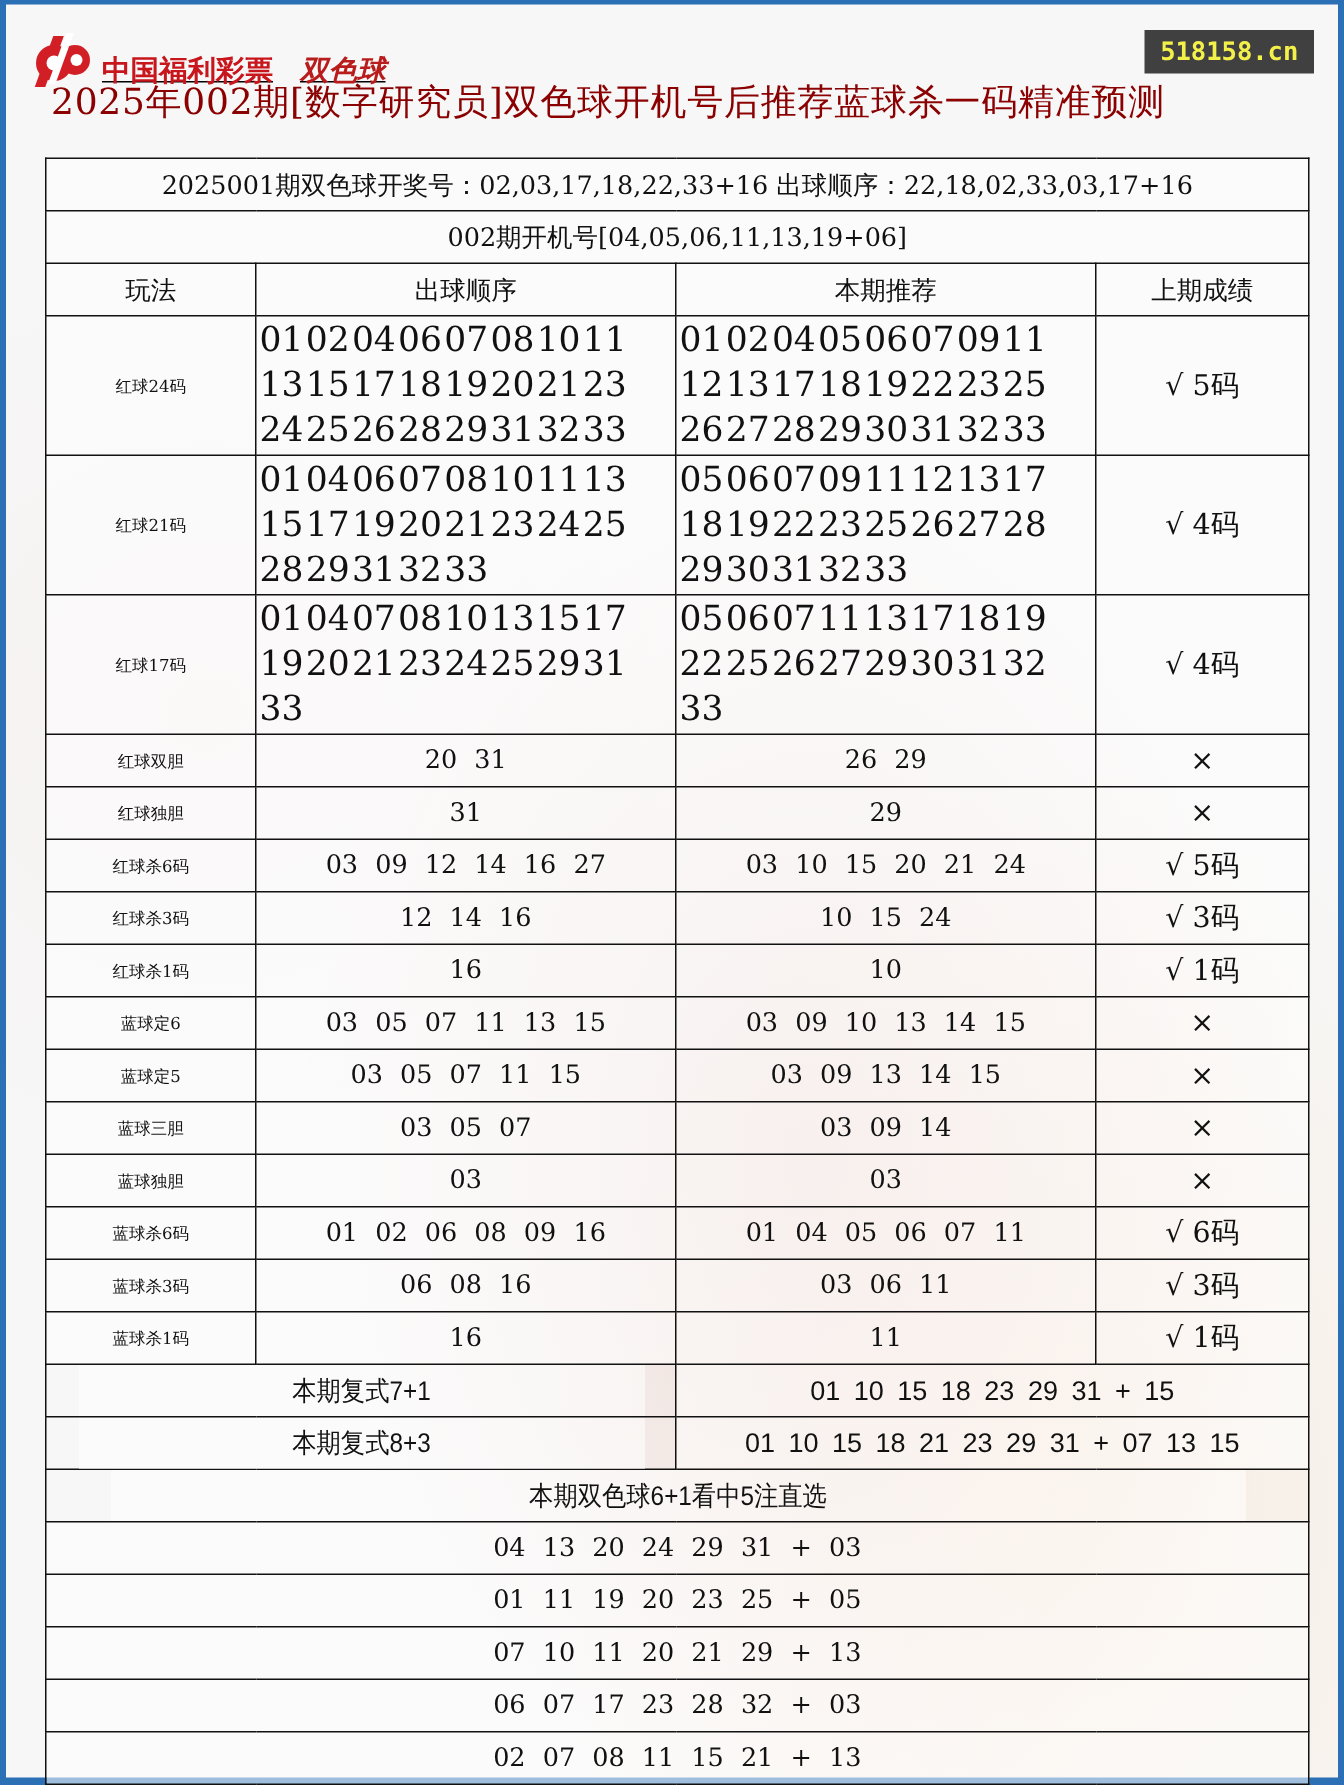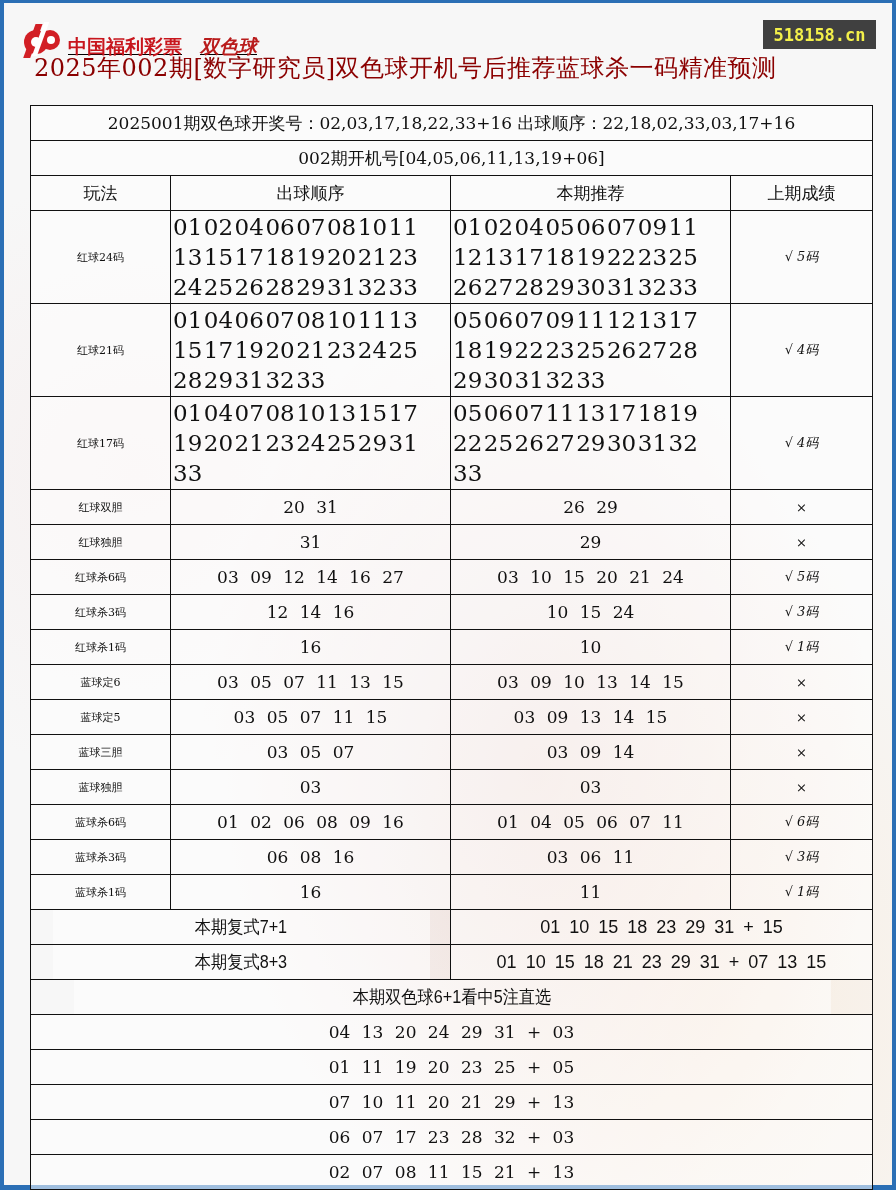--- a/index.html
+++ b/index.html
@@ -56,21 +56,21 @@
     border: 1.5px solid #111; text-align: center; vertical-align: middle;
     height: 35px; padding: 0; background: rgba(255,255,255,0.55);
   }
   td.nums {
     text-align: left !important; font-size: 23px; line-height: 30px;
     word-spacing: 2px; padding: 1px 0 1px 2px !important; letter-spacing: 0px;
   }
   td.nums span { display: inline-block; width: 30.8px; }
   td.center-nums { word-spacing: 6px; }
   td.label { font-size: 11px; }
-  td.res { font-size: 13px; font-style: italic; }
+  td.res { font-size: 19px; }
   td.fushi-label { font-family: "Liberation Sans", "DejaVu Sans", sans-serif; font-size: 18px; transform: scaleX(0.9); }
   td.fushi-nums { word-spacing: 4px; font-family: "Liberation Sans", "DejaVu Sans", sans-serif; font-size: 18px; }
   .tall3 td { height: 70px; }
   .tall2 td { height: 52px; }
 </style>
 </head>
 <body>
 
 <div class="frame"></div>
 

